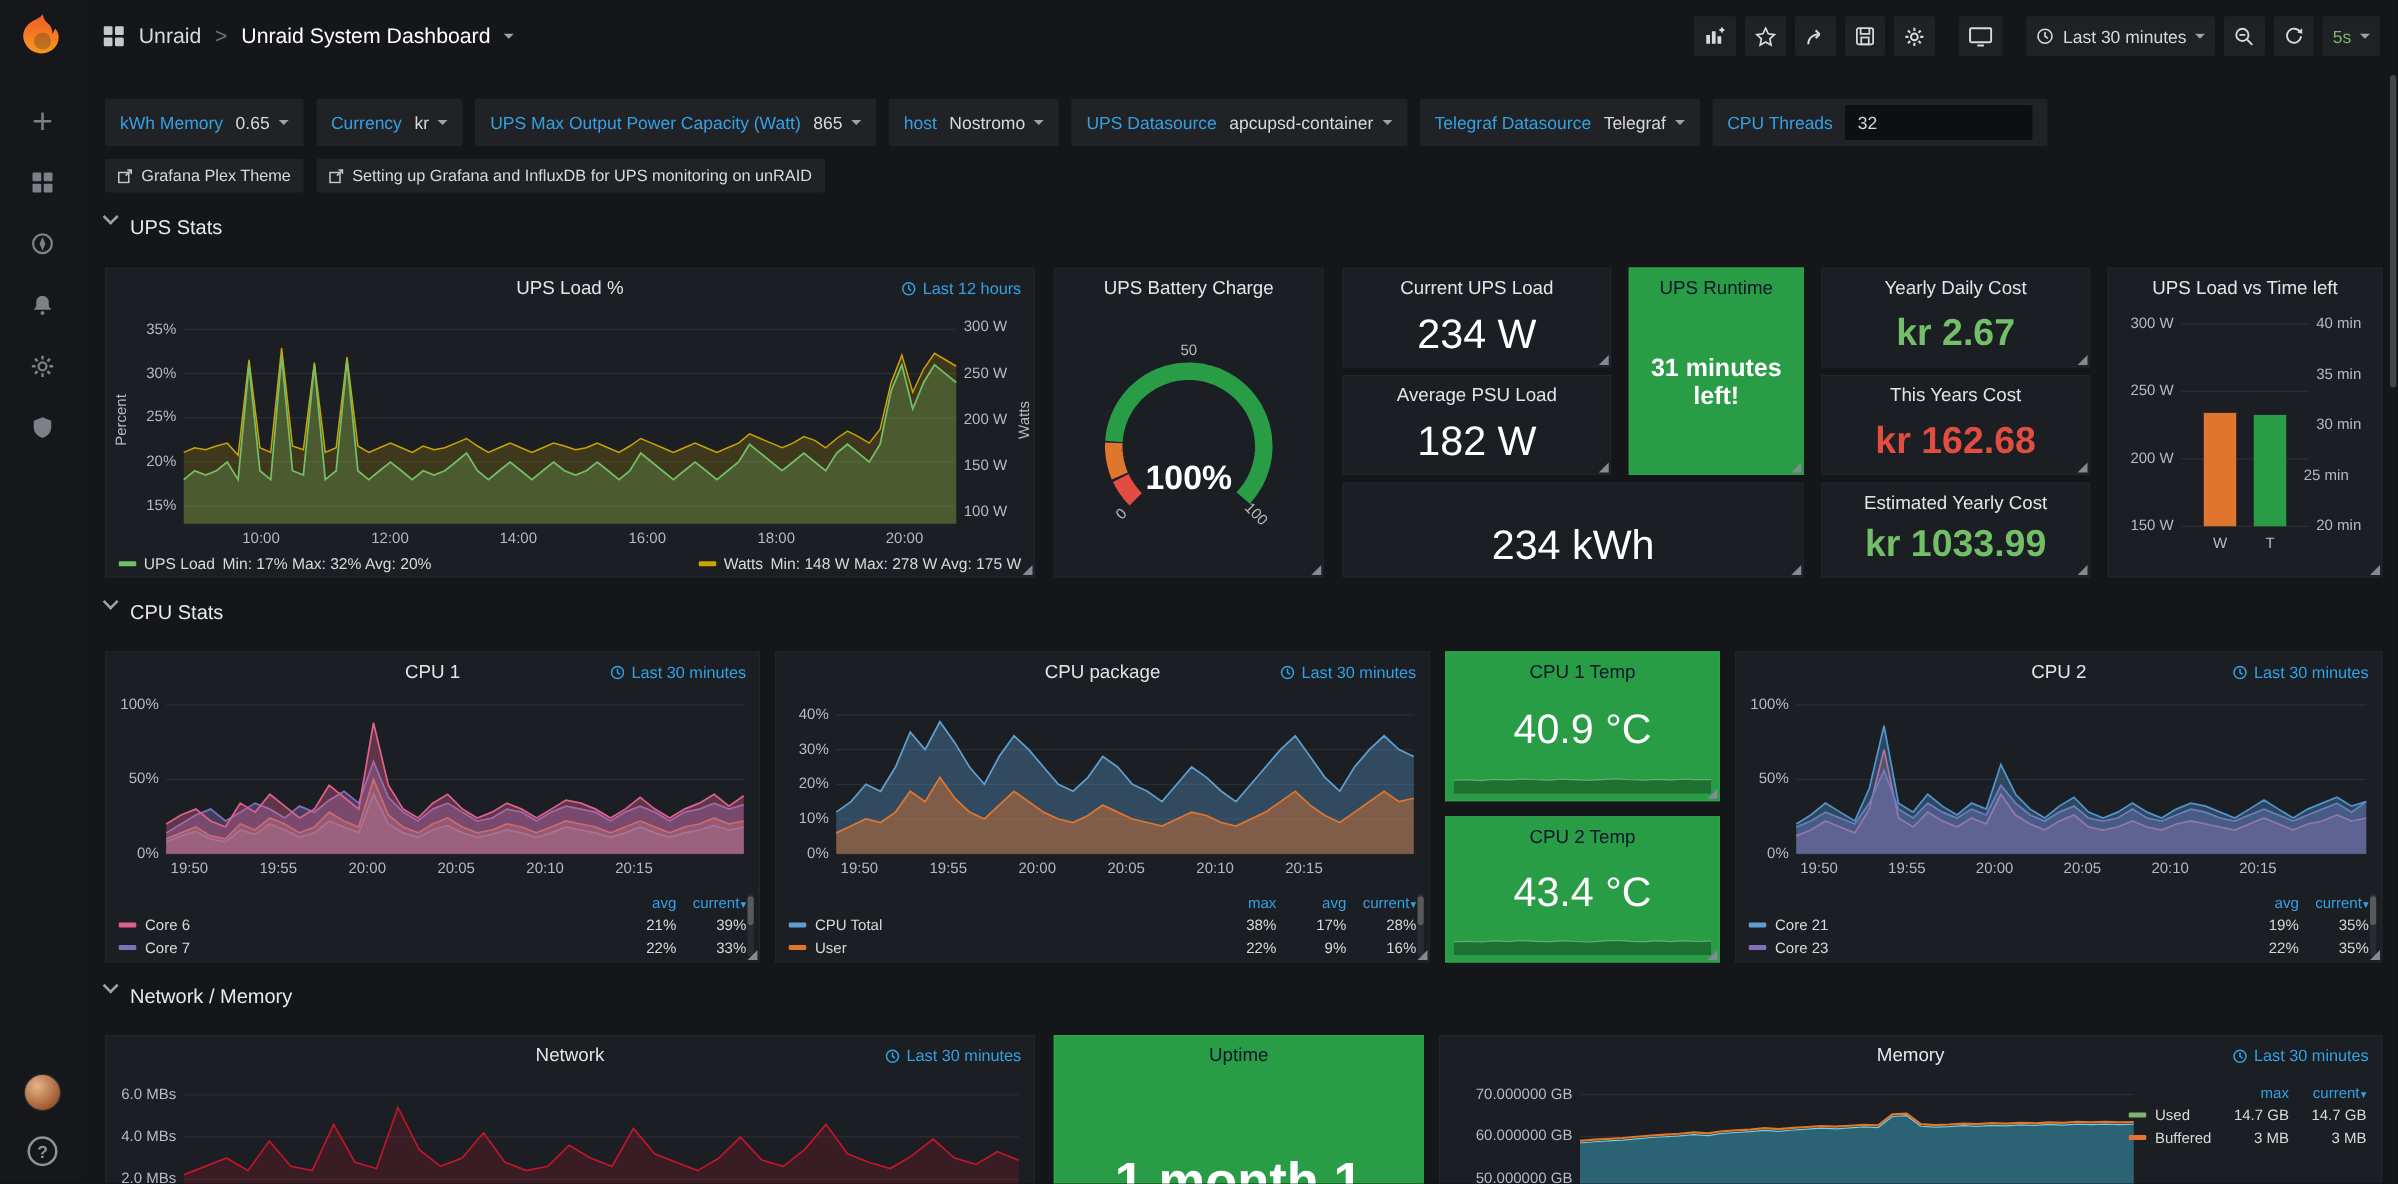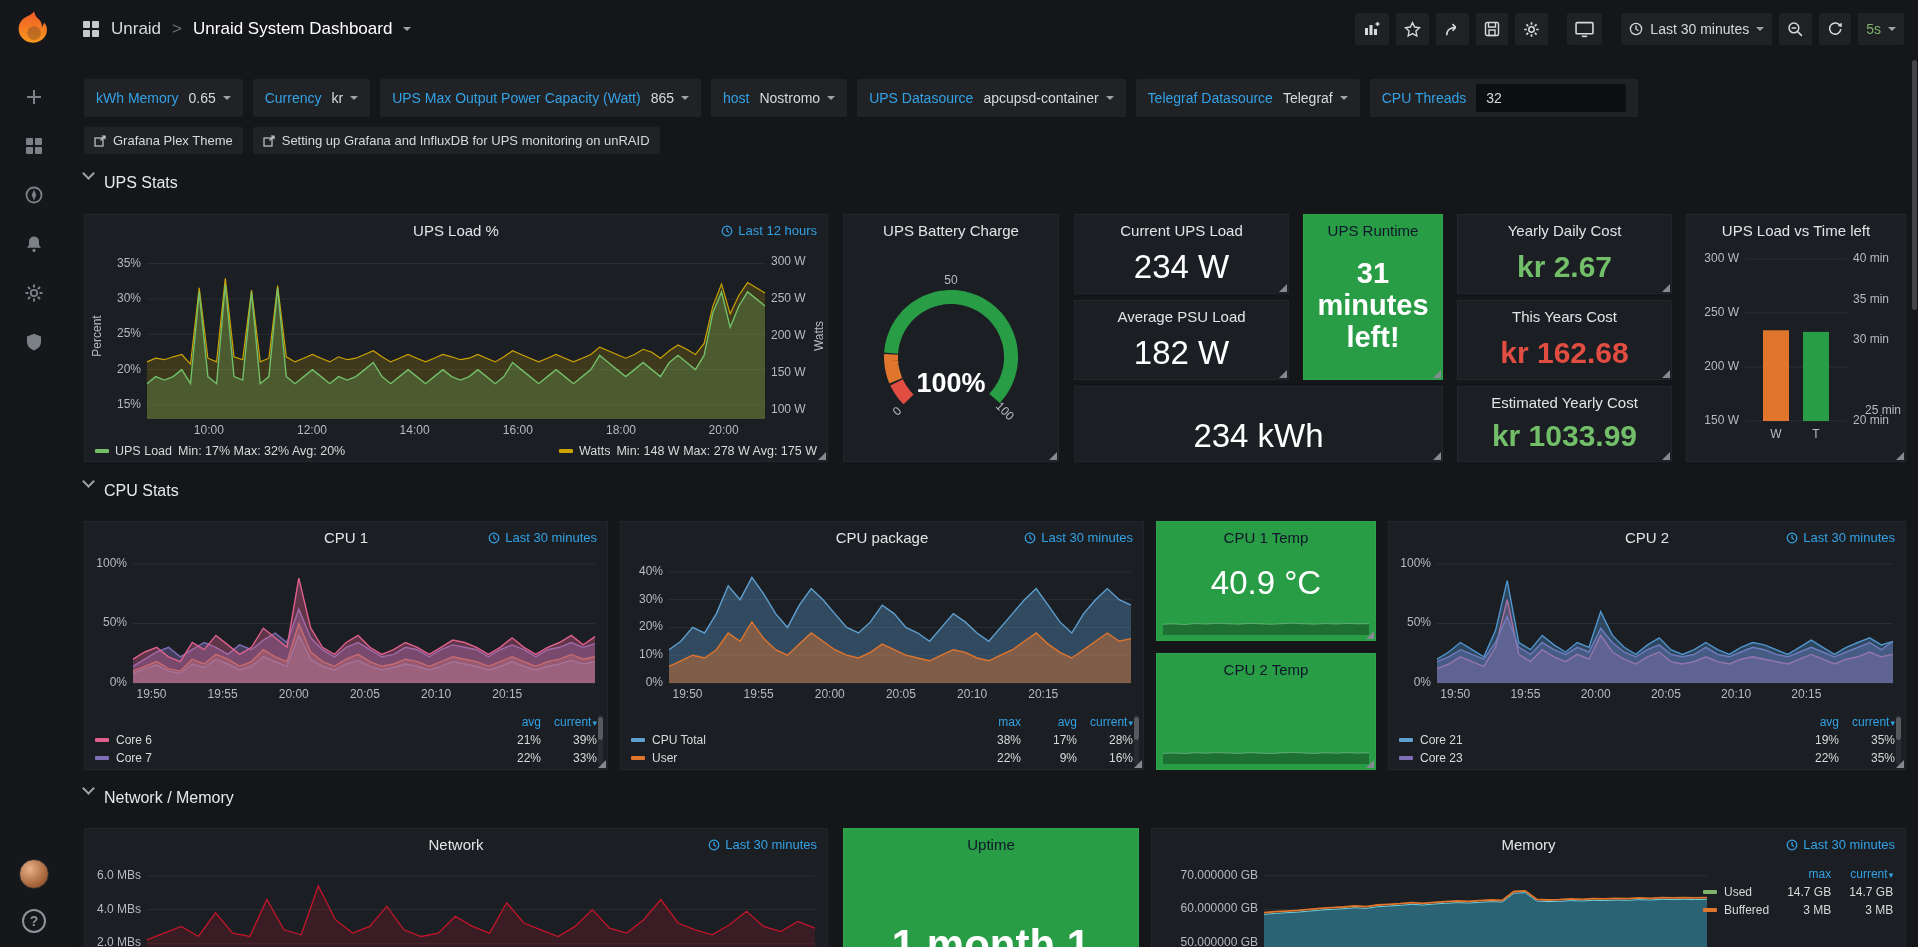--- a/index.html
+++ b/index.html
@@ -45,21 +45,21 @@
   .ph{height:30px;display:flex;align-items:center;justify-content:center}
   .ptitle{font-size:15px;font-weight:500;color:#e3e4e6;cursor:pointer;white-space:nowrap}
   .time-ind{position:absolute;top:8px;right:10px;display:flex;align-items:center;gap:5px;font-size:13px;color:#33a2e5;z-index:2}
   .green{background:#299c46;border-color:#2fa34c}
   .green .ptitle{color:#0f172a}
   .rh{position:absolute;right:1px;bottom:1px;width:0;height:0;border-left:8px solid transparent;border-bottom:8px solid #858990;cursor:se-resize}
   .stat-mid{position:absolute;left:0;right:0;top:30px;bottom:0;display:flex;align-items:center;justify-content:center}
   .stat-val{font-size:33px;font-weight:500;color:#fff;white-space:nowrap}
   .cost .stat-val{font-size:30px;font-weight:600}
   .runtime-mid{position:absolute;left:0;right:0;top:26px;bottom:8px;display:flex;align-items:center;justify-content:center}
-  .runtime-val{font-size:29px;font-weight:700;line-height:1.1;text-align:center;color:#fff;padding:0 4px}
+  .runtime-val{font-size:20px;font-weight:700;line-height:1.1;text-align:center;color:#fff;padding:0 4px}
   .uptime-mid{position:absolute;top:92px;left:0;right:0;display:flex;justify-content:center}
   .uptime-val{font-size:42px;font-weight:700;color:#fff;white-space:nowrap}
   .chart-body{position:absolute;left:0;right:0;top:30px;bottom:0;cursor:crosshair}
   .spark{position:absolute;left:6px;right:6px;bottom:5px;height:26px}
 
   
   .ytl,.ytr{position:absolute;font-size:12px;color:#b7bbc0;white-space:nowrap}
   .xt{position:absolute;width:48px;text-align:center;font-size:12px;color:#b7bbc0}
   .yt-title{position:absolute;font-size:12px;color:#b7bbc0;transform:translate(-50%,-50%) rotate(-90deg);white-space:nowrap}
   .gtick{position:absolute;font-size:12px;color:#b7bbc0}
@@ -470,21 +470,21 @@
           <rect x="76" y="85.27999999999999" width="26" height="90.72000000000001" fill="#e0752d"></rect>
           <rect x="116" y="86.89999999999999" width="26" height="89.10000000000001" fill="#299c46"></rect>
         </svg>
         <div class="ytl" style="right: 166px; top: 6px;">300 W</div>
         <div class="ytl" style="right: 166px; top: 60px;">250 W</div>
         <div class="ytl" style="right: 166px; top: 114px;">200 W</div>
         <div class="ytl" style="right: 166px; top: 168px;">150 W</div>
         <div class="ytr" style="left: 166px; top: 6px;">40 min</div>
         <div class="ytr" style="left: 166px; top: 46.5px;">35 min</div>
         <div class="ytr" style="left: 166px; top: 87px;">30 min</div>
-        <div class="ytr" style="left: 178px; top: 127.5px; margin-top: 30px;">25 min</div>
+        <div class="ytr" style="left: 156px; top: 127.5px;">25 min</div>
         <div class="ytr" style="left: 166px; top: 168px;">20 min</div>
         <div class="xt" style="left: 65px; top: 182px;">W</div>
         <div class="xt" style="left: 105px; top: 182px;">T</div>
       </div>
   <div class="rh"></div>
     </section>
 
   <section class="panel" style="left:84px;top:521px;width:524px;height:249px">
     <div class="ph">
         <span class="ptitle">CPU 1</span>
@@ -621,20 +621,23 @@
           <polyline points="0.0,15.3 10.8,14.9 21.7,15.5 32.5,14.6 43.4,15.1 54.2,14.3 65.1,14.8 75.9,15.2 86.7,14.4 97.6,14.9 108.4,15.3 119.3,14.7 130.1,14.2 140.9,14.8 151.8,15.2 162.6,14.6 173.5,15.1 184.3,14.4 195.2,14.9 206.0,14.7 " fill="none" stroke="rgba(255,255,255,0.28)" stroke-width="1"></polyline>
         </svg>
       </div>
   <div class="rh"></div>
     </section>
 
   <section class="panel green" style="left:1156px;top:653px;width:220px;height:117px">
     <div class="ph">
         <span class="ptitle">CPU 2 Temp</span>
       </div>
+    <div class="stat-mid" style="bottom:26px">
+        <span class="stat-val">43.4 °C</span>
+      </div>
     <div class="spark">
         <svg width="206" height="26">
           <polygon points="0,26 0.0,15.5 10.8,15.1 21.7,15.6 32.5,14.8 43.4,15.3 54.2,14.6 65.1,15.1 75.9,15.5 86.7,14.7 97.6,15.2 108.4,15.6 119.3,14.9 130.1,14.4 140.9,15.1 151.8,15.5 162.6,14.8 173.5,15.3 184.3,14.7 195.2,15.2 206.0,14.9 206,26" fill="rgba(0,0,0,0.28)"></polygon>
           <polyline points="0.0,15.5 10.8,15.1 21.7,15.6 32.5,14.8 43.4,15.3 54.2,14.6 65.1,15.1 75.9,15.5 86.7,14.7 97.6,15.2 108.4,15.6 119.3,14.9 130.1,14.4 140.9,15.1 151.8,15.5 162.6,14.8 173.5,15.3 184.3,14.7 195.2,15.2 206.0,14.9 " fill="none" stroke="rgba(255,255,255,0.28)" stroke-width="1"></polyline>
         </svg>
       </div>
   <div class="rh"></div>
     </section>
 
   <section class="panel" style="left:1388px;top:521px;width:518px;height:249px">

